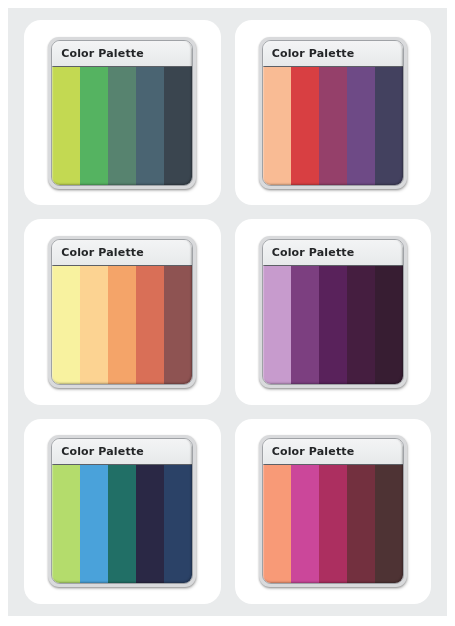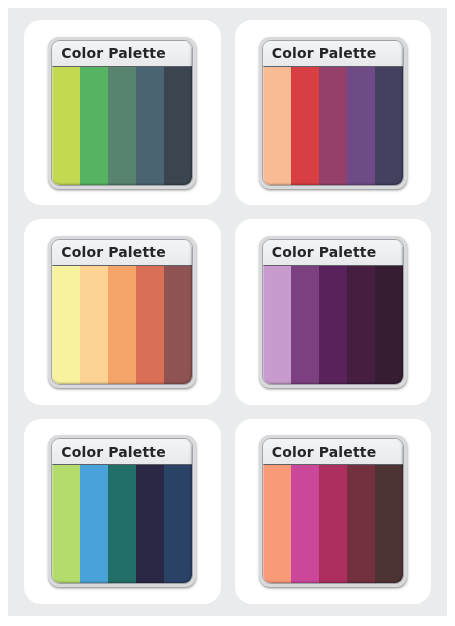--- a/index.html
+++ b/index.html
@@ -76,21 +76,21 @@
     height: 26px;
     flex: 0 0 26px;
     background: linear-gradient(180deg, #f3f4f5 0%, #eceeef 60%, #e7e9ea 100%);
     border-bottom: 1px solid #5d6066;
     display: flex;
     align-items: center;
     padding-left: 9px;
     box-sizing: border-box;
   }
   .panel-title {
-    font-size: 14px;
+    font-size: 11px;
     font-weight: bold;
     color: #232527;
     letter-spacing: 0.15px;
     line-height: 1;
     white-space: nowrap;
   }
   .swatches {
     position: relative;
     flex: 1 1 auto;
     display: flex;

